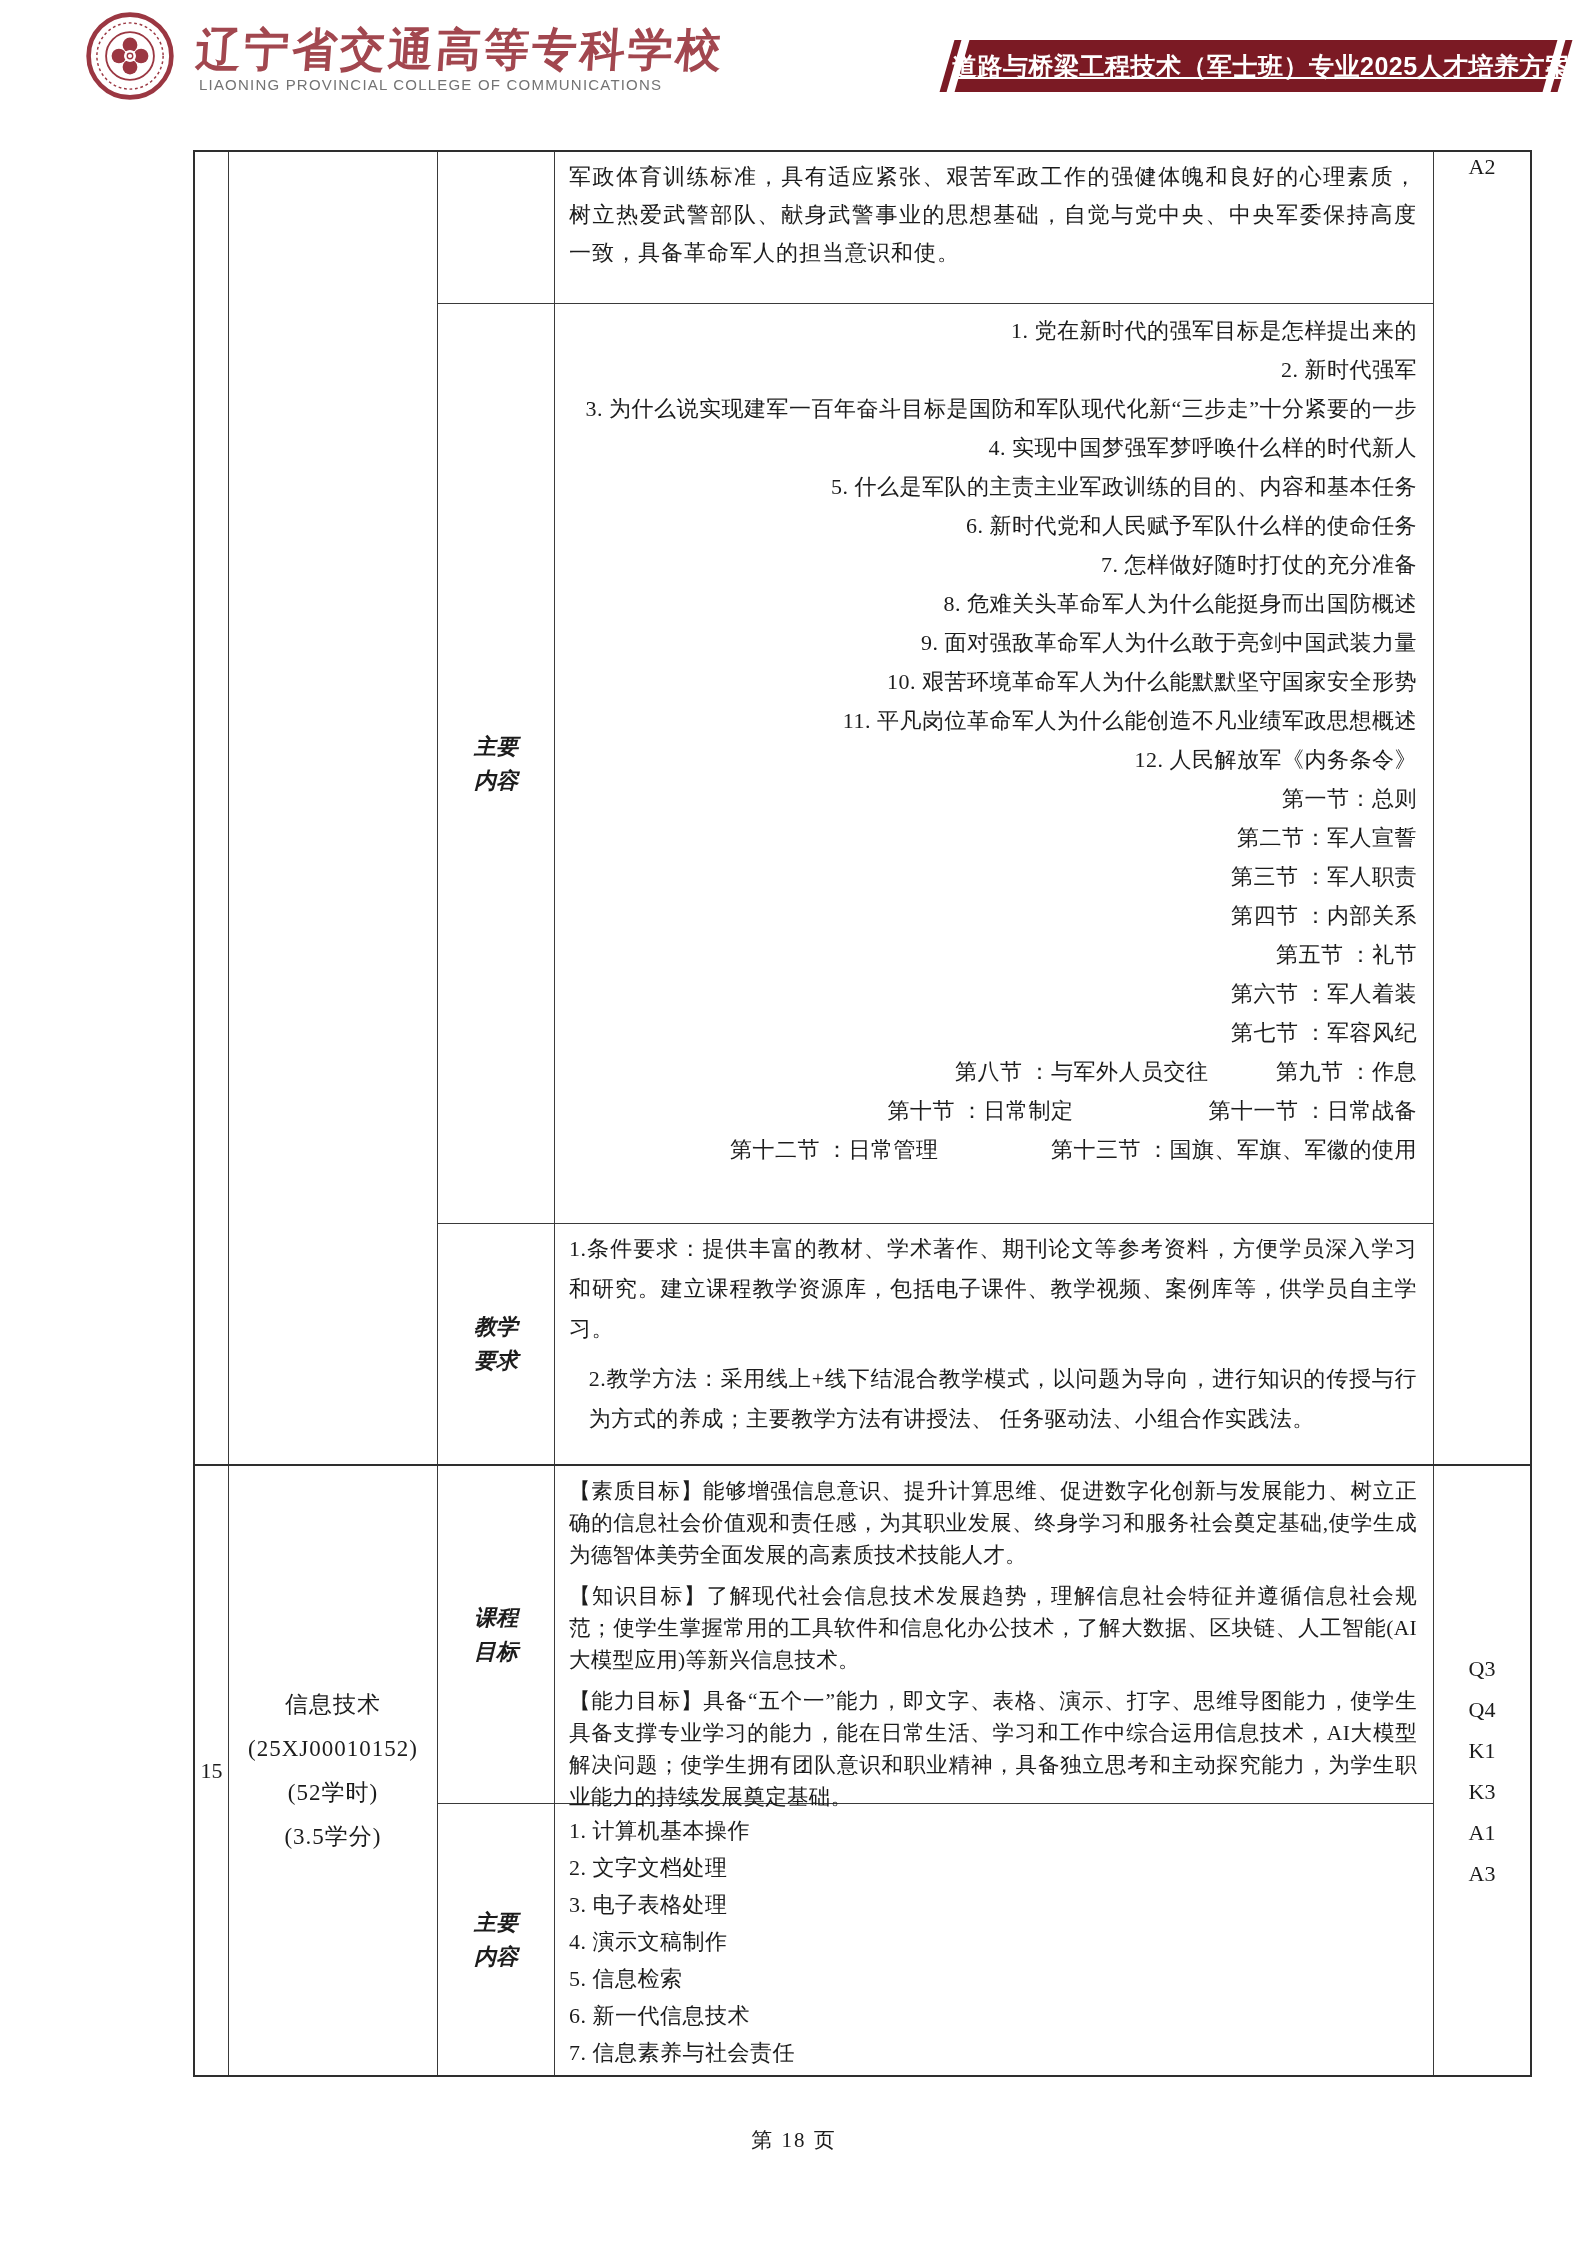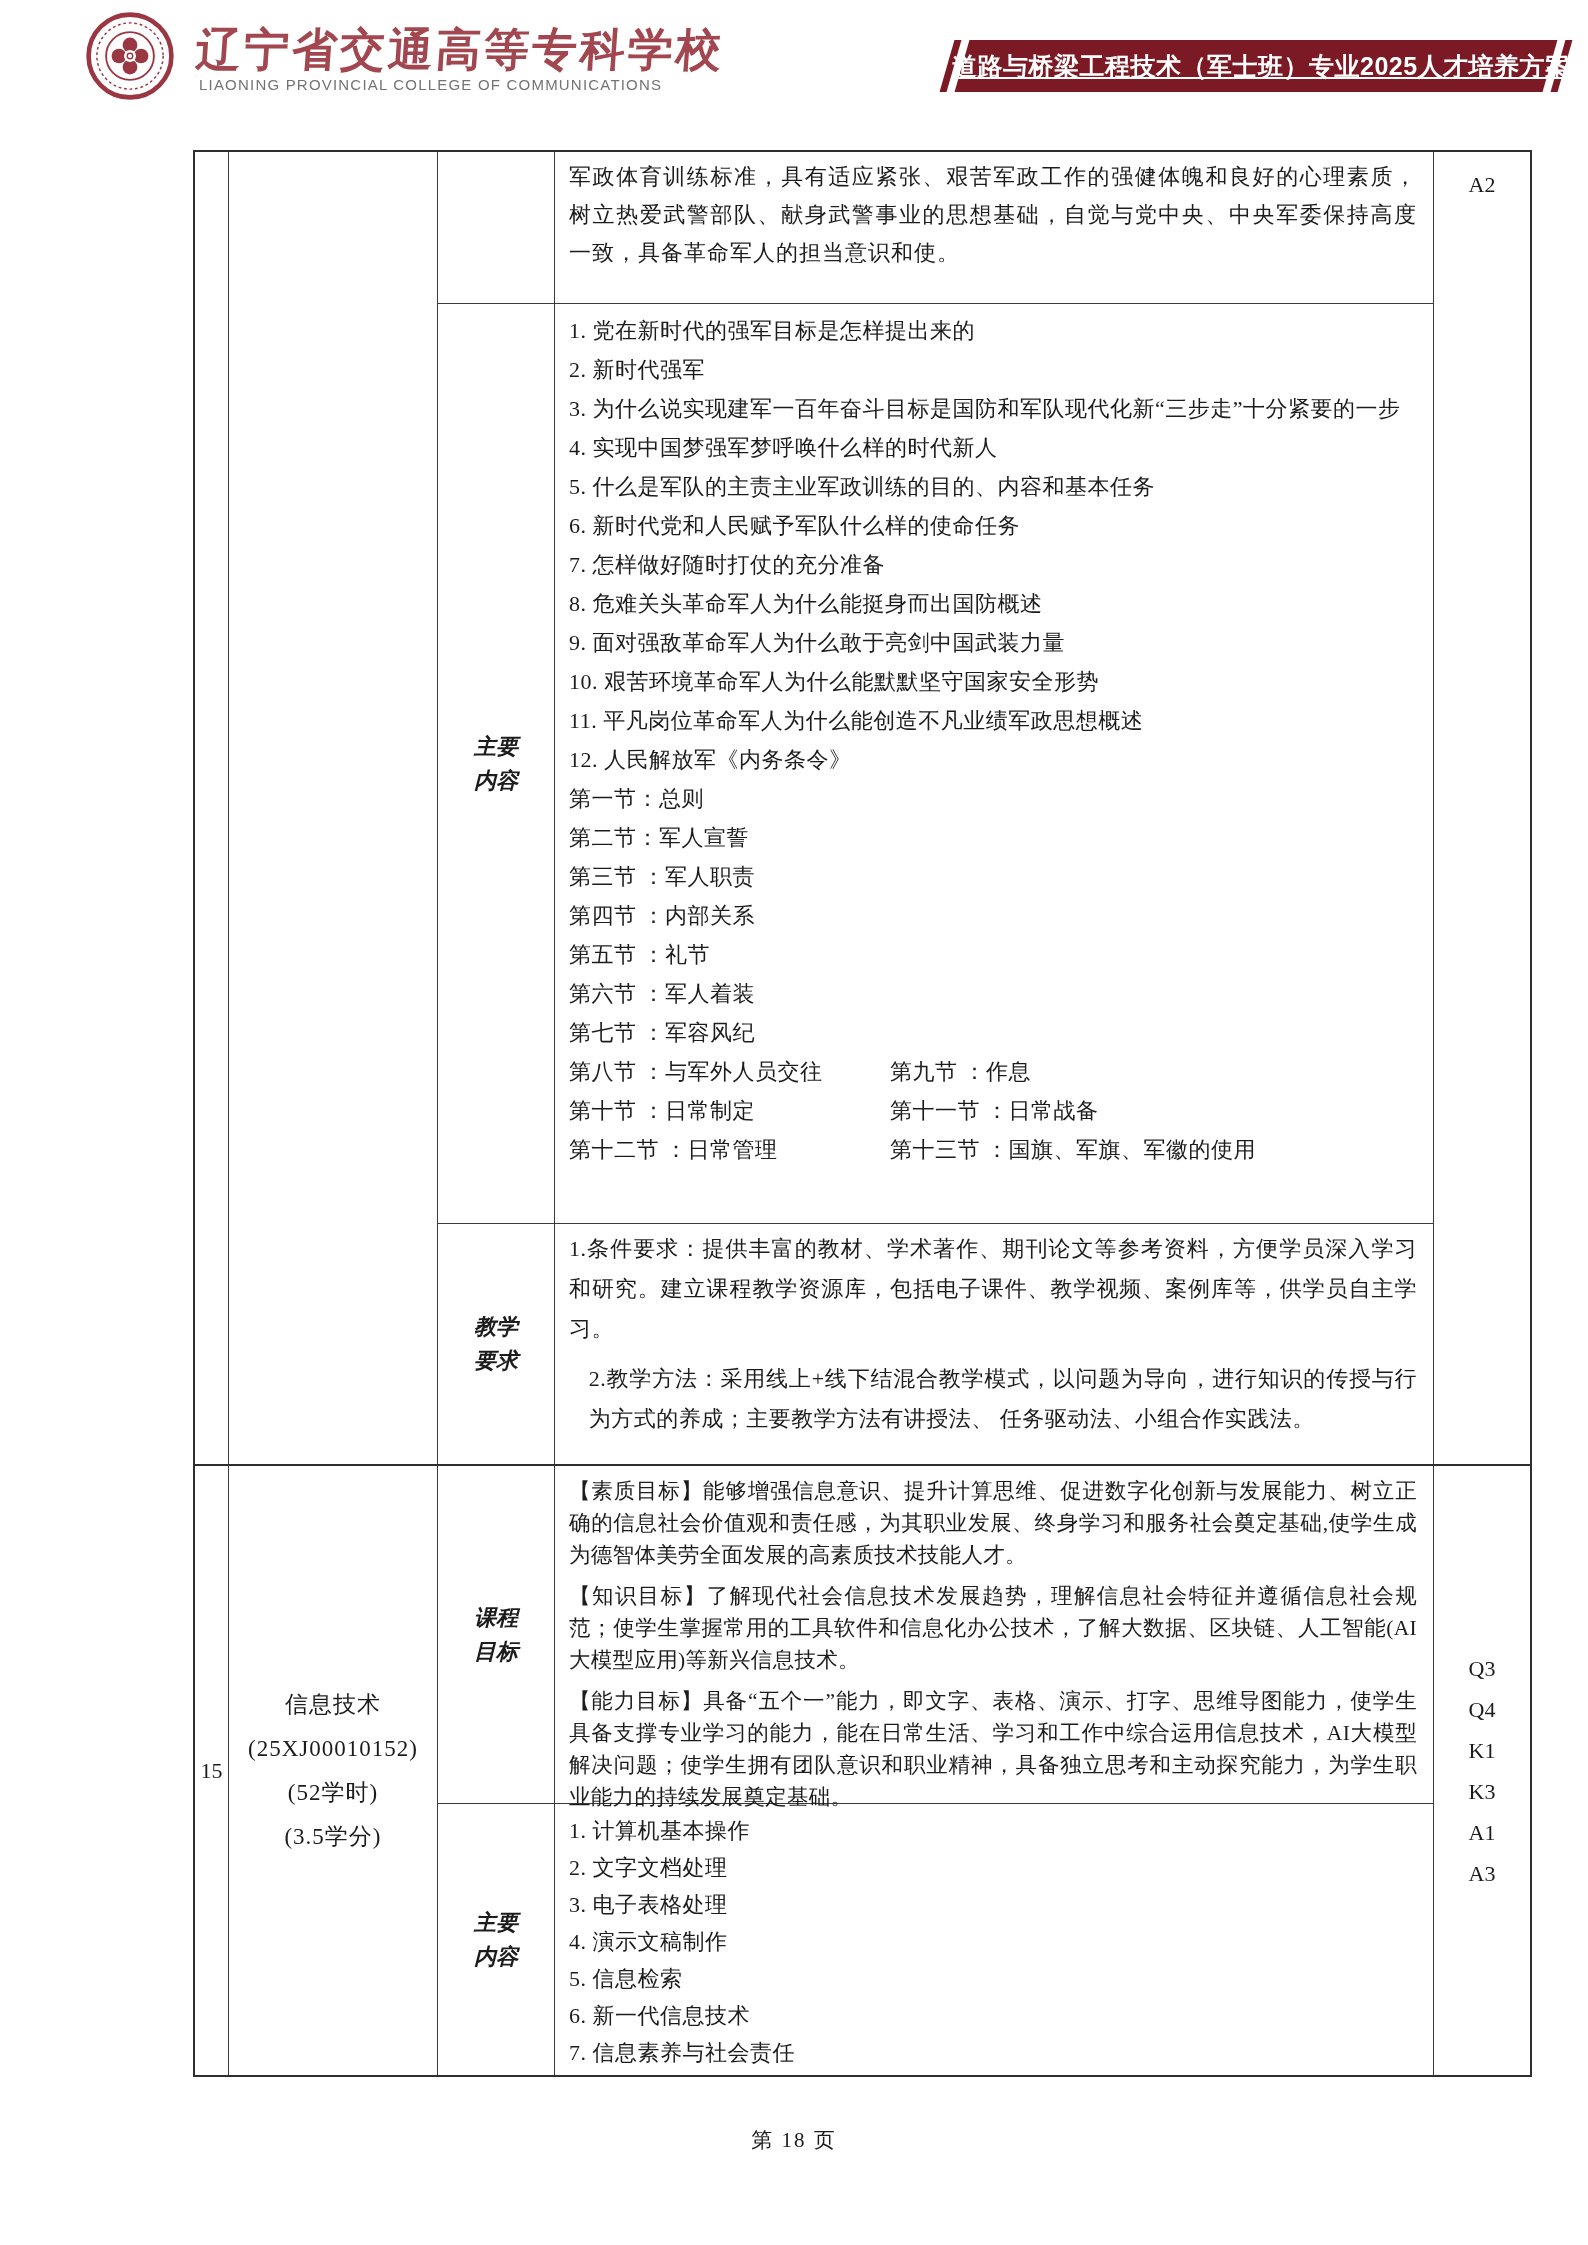--- a/index.html
+++ b/index.html
@@ -47,24 +47,24 @@
   .subrow { display:flex; box-sizing:border-box; border-bottom:1.5px solid #3a3a3a; min-width:0; }
   .subrow:last-child { border-bottom:none; flex:1; }
   .c-label { width:117px; flex:0 0 117px; border-right:1.5px solid #3a3a3a; box-sizing:border-box;
     display:flex; align-items:center; justify-content:center; font-weight:bold;
     white-space:pre-line; text-align:right; line-height:34px;font-style:italic; }
   .c-content { flex:1; min-width:0; box-sizing:border-box; padding:6px 16px 4px 14px; }
   
   .sr-goalprev { height:152px; }
   .sr-goalprev .c-content { line-height:38px; text-align:justify; letter-spacing:1px; }
   .sr-main14 { height:920px; }
-  .sr-main14 .c-content { line-height:39px; padding-top:7px; letter-spacing:0.5px; }
+  .sr-main14 .c-content { line-height:39px; padding-top:7px; letter-spacing:0.5px;text-align:right; }
   .sr-req14 .c-content { line-height:40px; padding-top:5px; text-align:justify; letter-spacing:0.5px; }
   .tr-paras .para:nth-child(2) { padding-left:0.9em; margin-top:10px; }
-  .codes-top { padding-top:20px; }
+  .codes-top { padding-top:2px; }
   
   .course-lines { line-height:44px; font-size:23px; letter-spacing:1px; }
   .sr-goal15 { height:338px; }
   .sr-goal15 .c-content { line-height:32px; padding-top:9px; text-align:justify; letter-spacing:0.3px; font-size:21.5px; }
   .sr-goal15 .para { margin-bottom:9px; }
   .sr-main15 .c-content { line-height:37px; padding-top:8px; letter-spacing:0.5px; }
   .codes-center { display:flex; flex-direction:column; justify-content:center; align-items:center;
     line-height:41px; }
   
   .footer { position:absolute; top:2126px; left:0; width:100%; text-align:center;

